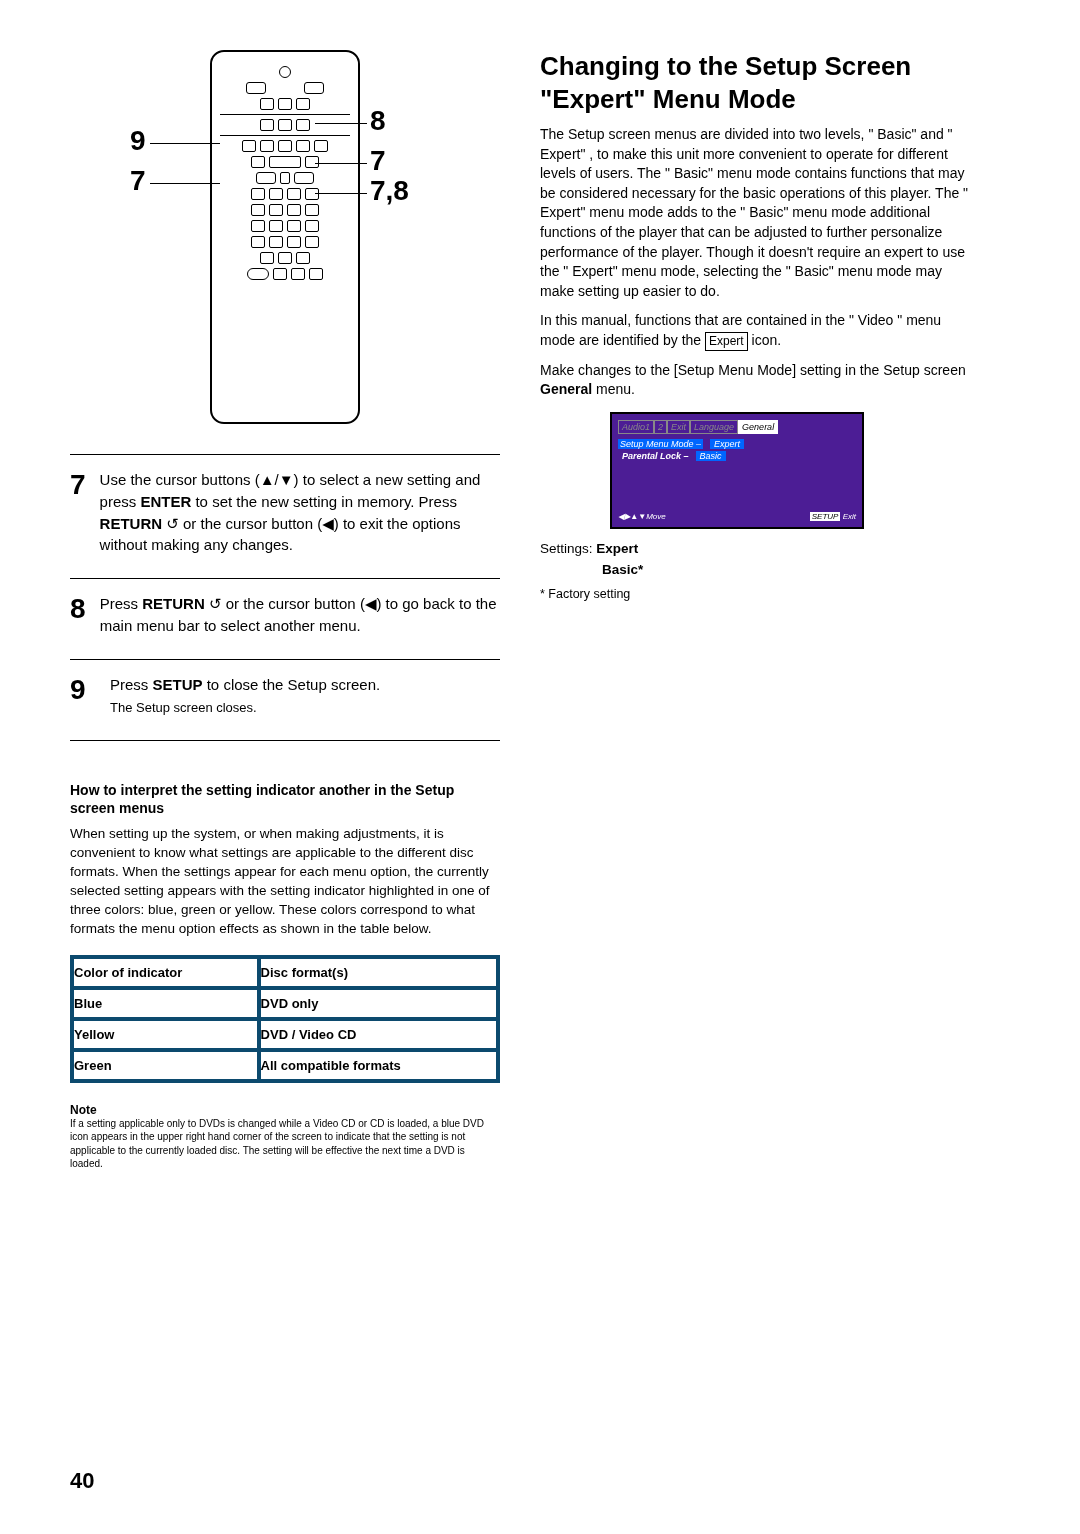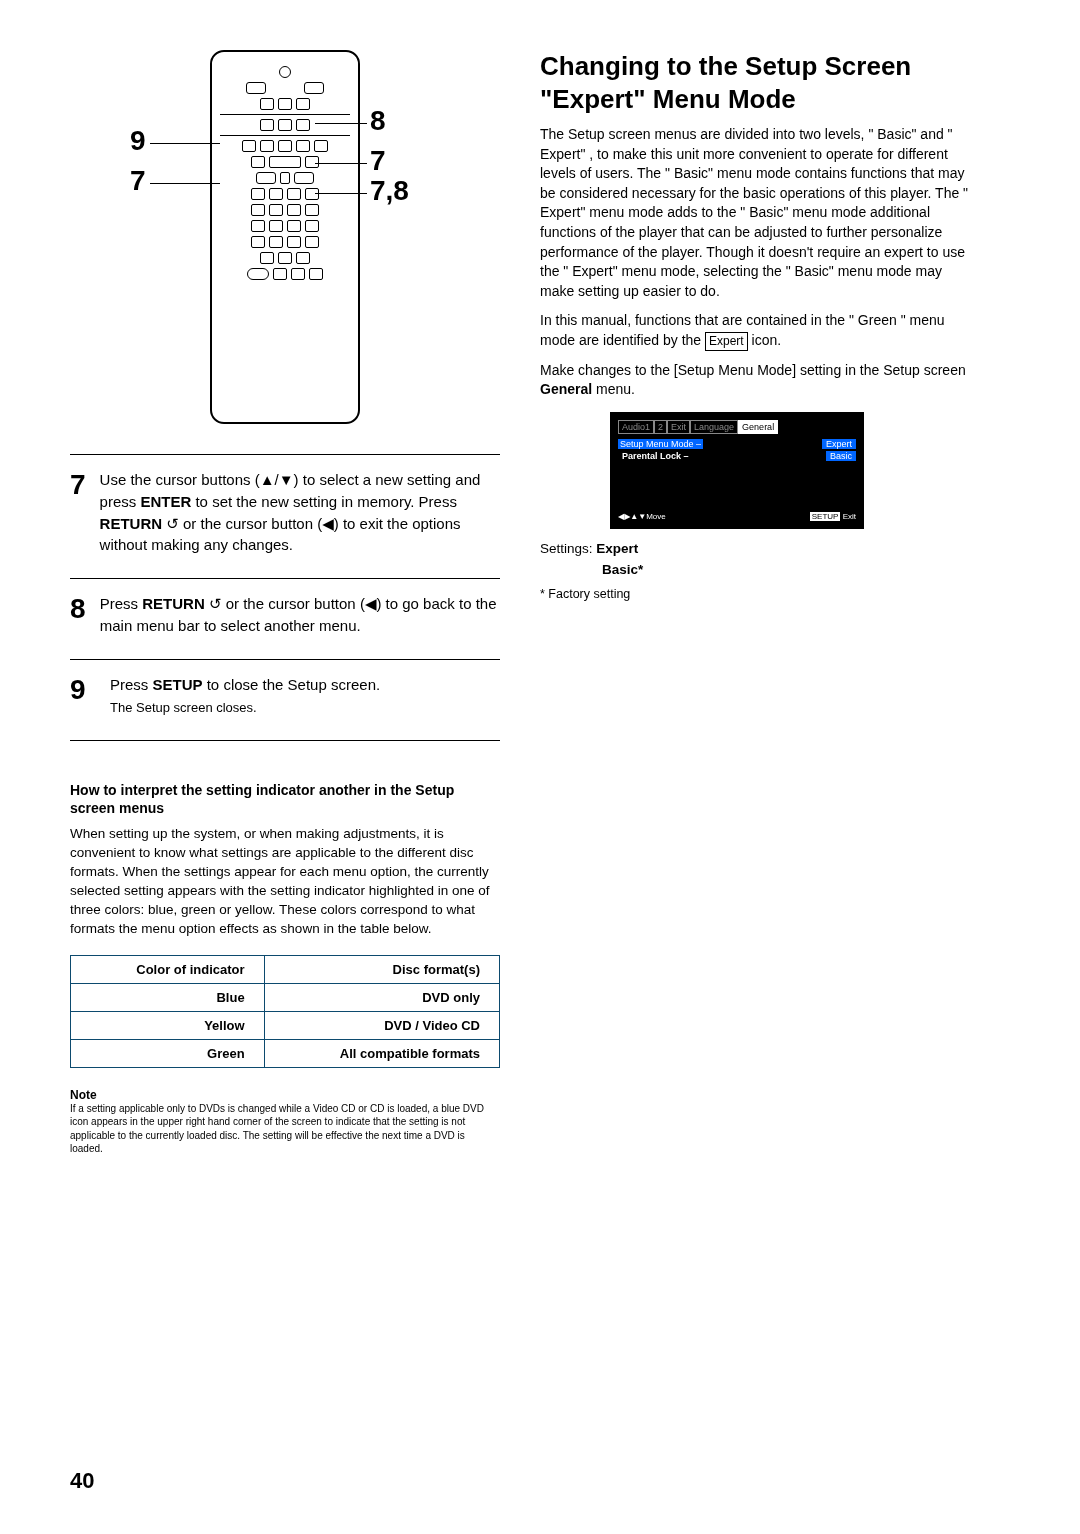--- a/index.html
+++ b/index.html
@@ -55,40 +55,40 @@
   .step { display:flex; gap:14px; padding:8px 0 12px 0; }
   .stepnum { font-size:28px; font-weight:bold; width:26px; }
   .steptxt { font-size:15px; line-height:1.45; }
   .steptxt .sub { font-size:13px; display:block; margin-top:4px; }
 
   .subhead { font-weight:bold; font-size:14px; line-height:1.3; margin-top:40px; }
   .bodytxt { font-size:13.5px; line-height:1.4; margin-top:8px; }
 
   
   table.ct { border-collapse:collapse; width:100%; margin-top:16px; font-size:13px; }
-  table.ct td, table.ct th { border:1px solid #0c4a6e; padding:6px 19px; text-align:right; font-weight:bold; }
+  table.ct td, table.ct th { border:4px solid #0c4a6e; padding:6px 0; text-align:left; font-weight:bold; }
   table.ct th { font-weight:bold; }
 
   .note-head { font-weight:bold; font-size:12px; margin-top:20px; }
   .note-body { font-size:10px; line-height:1.35; }
 
   .page-num { position:absolute; bottom:40px; left:70px; font-size:22px; font-weight:bold; }
 
   
   h1 { font-size:26px; font-weight:bold; margin:0 0 10px 0; line-height:1.25; }
   .rtxt { font-size:14px; line-height:1.4; margin:0 0 10px 0; }
   .expert-box { display:inline-block; border:1px solid #000; padding:0 3px; font-size:12px; vertical-align:middle; }
 
   
   .osd-wrap { border:2px solid #000; width:250px; margin:12px 0 12px 70px; }
-  .osd { background:#000000; color:#fff; padding:6px 6px 6px 6px; font-size:9px; }
+  .osd { background:#4c1d95; color:#fff; padding:6px 6px 6px 6px; font-size:9px;font-style:italic; }
   .osd-tabs { display:flex; gap:0; margin-bottom:4px; }
   .osd-tab { border:1px solid #888; padding:1px 3px; color:#888; font-size:9px; }
   .osd-tab.active { background:#fff; color:#000; border-color:#fff; }
-  .osd-row { display:flex; justify-content:space-between; padding:1px 0; }
+  .osd-row { display:flex; padding:1px 0;gap:7px; }
   .osd-row .lab { background:#0066ff; color:#fff; padding:0 2px; }
   .osd-row .val { background:#0066ff; color:#fff; padding:0 4px; }
   .osd-bottom { display:flex; justify-content:space-between; margin-top:50px; font-size:8px; color:#fff; align-items:center; }
   .osd-setup { background:#fff; color:#000; padding:0 2px; font-size:8px; }
 
   .settings { font-size:13.5px; margin-top:6px; }
   .settings .b { font-weight:bold; }
   .factory { font-size:12.5px; text-align:left; margin-top:10px; }
 
   .arrow-glyph { font-family: Arial; }
@@ -236,21 +236,21 @@
         </table>
 
       <div class="note-head">Note</div>
       <div class="note-body">If a setting applicable only to DVDs is changed while a Video CD or CD is loaded, a blue DVD icon appears in the upper right hand corner of the screen to indicate that the setting is not applicable to the currently loaded disc. The setting will be effective the next time a DVD is loaded.</div>
     </div>
 
     <div class="col-right">
       <h1>Changing to the Setup Screen "Expert" Menu Mode</h1>
       <p class="rtxt">The Setup screen menus are divided into two levels, " Basic" and " Expert" , to make this unit more convenient to operate for different levels of users. The " Basic" menu mode contains functions that may be considered necessary for the basic operations of this player. The " Expert" menu mode adds to the " Basic" menu mode additional functions of the player that can be adjusted to further personalize performance of the player. Though it doesn't require an expert to use the " Expert" menu mode, selecting the " Basic" menu mode may make setting up easier to do.</p>
       <p class="rtxt">
-        <span>In this manual, functions that are contained in the " Green " menu mode are identified by the </span><span class="expert-box">Expert</span><span> icon.</span>
+        <span>In this manual, functions that are contained in the " Video " menu mode are identified by the </span><span class="expert-box">Expert</span><span> icon.</span>
       </p>
       <p class="rtxt">
         Make changes to the [Setup Menu Mode] setting in the Setup screen <b>General</b> menu.
       </p>
 
       <div class="osd-wrap">
         <div class="osd">
           <div class="osd-tabs">
             <span class="osd-tab">Audio1</span>
             <span class="osd-tab">2</span>

